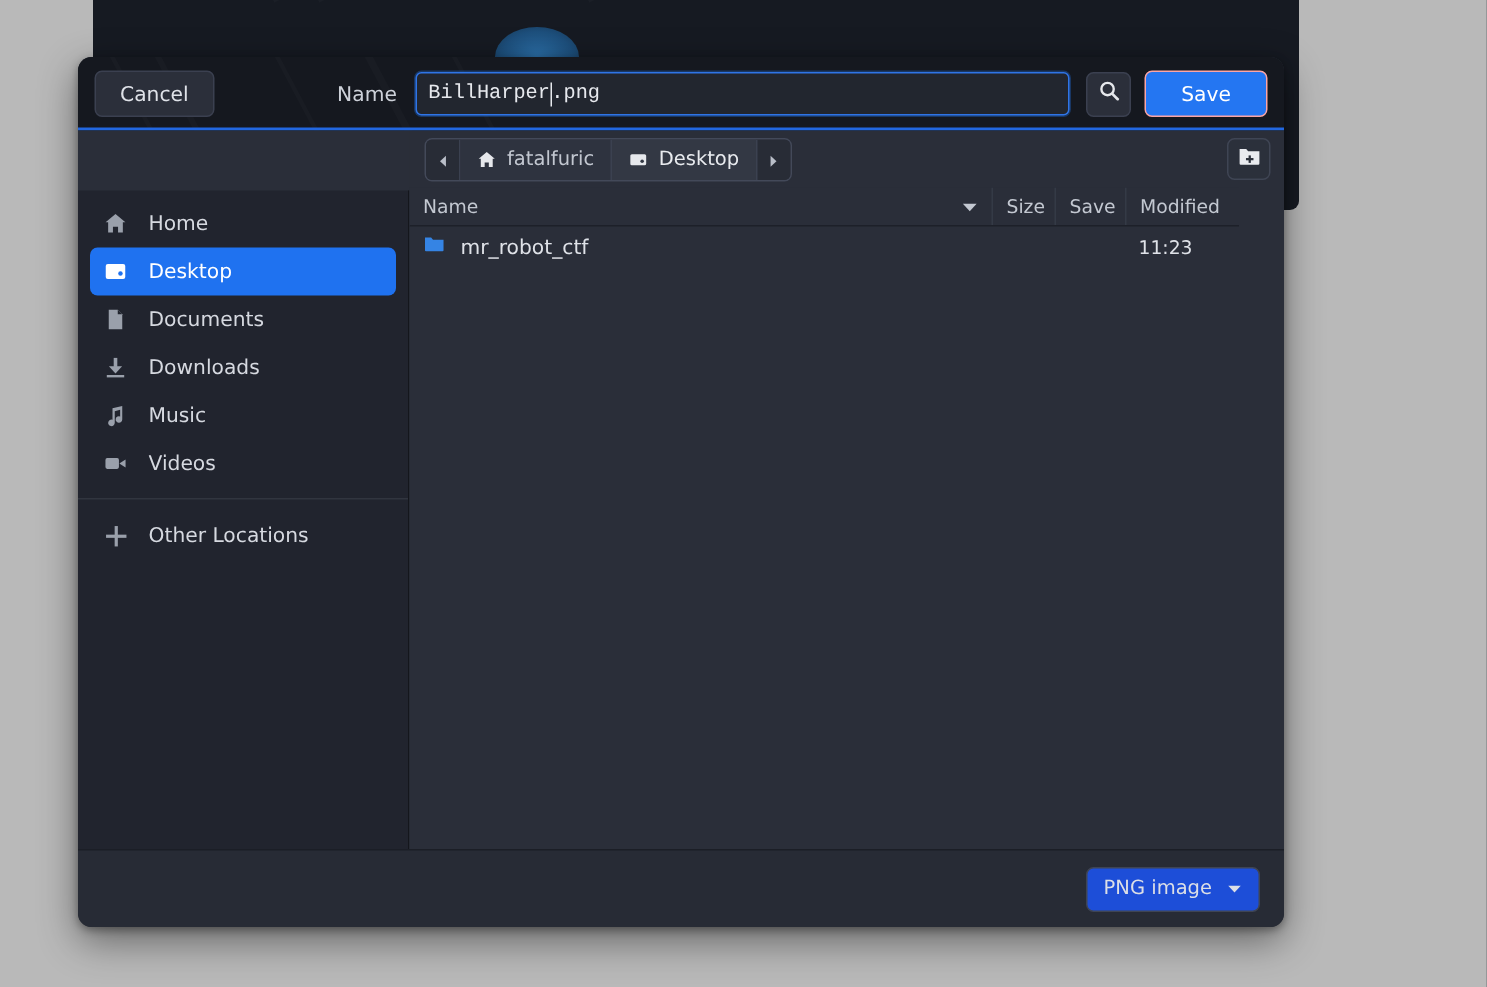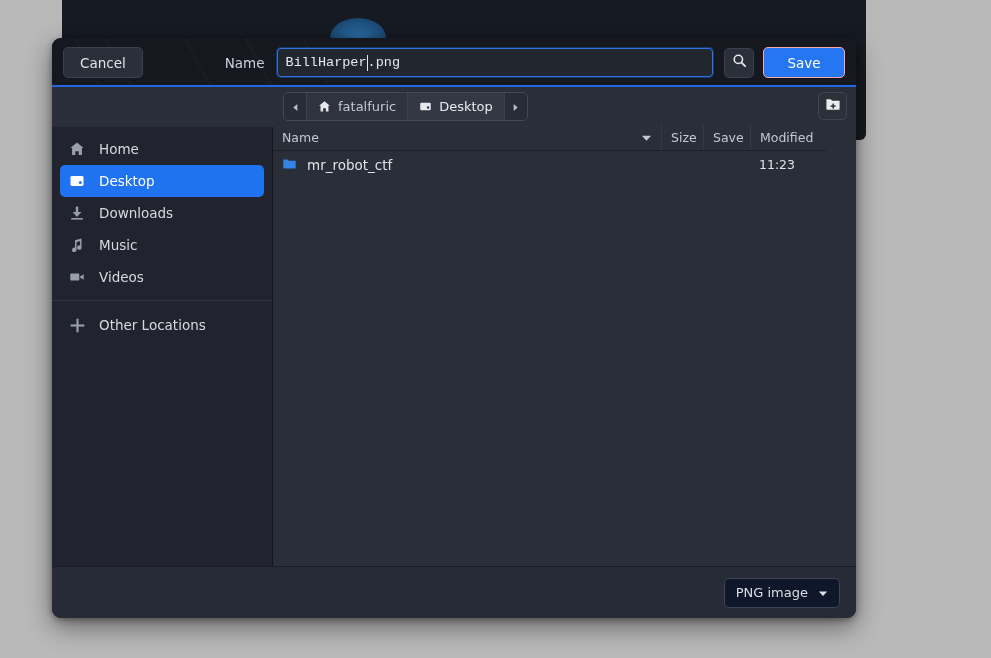--- a/index.html
+++ b/index.html
@@ -363,21 +363,21 @@
     border-top: 1px solid #1b1e26;
     display: flex;
     align-items: center;
     justify-content: flex-end;
     padding: 0 16px;
     box-sizing: border-box;
   }
   .filter-combo {
     height: 30px;
     padding: 0 11px;
-    background: #0f172a;
+    background: #1d4ed8;
     border: 1px solid #3f4554;
     border-radius: 5px;
     color: #dcdfe6;
     font-size: 13px;
     display: flex;
     align-items: center;
     gap: 10px;
     box-sizing: border-box;
     cursor: default;
   }
@@ -445,20 +445,29 @@
       <div class="side-item selected">
         <span class="side-ico">
           <svg width="16" height="16" viewBox="0 0 16 16">
               <rect x="1.5" y="3" width="13" height="10" rx="1.4" fill="currentColor"></rect>
               <circle cx="11.3" cy="9.4" r="1.5" fill="#1f72f0"></circle>
             </svg>
         </span>
         <span class="side-label">Desktop</span>
       </div>
 
+      <div class="side-item">
+        <span class="side-ico">
+          <svg width="16" height="16" viewBox="0 0 16 16">
+              <path d="M3.5 1.5h6l3 3v10h-9z" fill="currentColor"></path>
+              <path d="M9.5 1.5v3h3z" fill="#21242e"></path>
+            </svg>
+        </span>
+        <span class="side-label">Documents</span>
+      </div>
 
       <div class="side-item">
         <span class="side-ico">
           <svg width="16" height="16" viewBox="0 0 16 16">
               <rect x="6.8" y="1.6" width="2.4" height="6" fill="currentColor"></rect>
               <path d="M3.6 7.1h8.8L8 12z" fill="currentColor"></path>
               <rect x="2.2" y="13" width="11.6" height="1.6" fill="currentColor"></rect>
             </svg>
         </span>
         <span class="side-label">Downloads</span>

